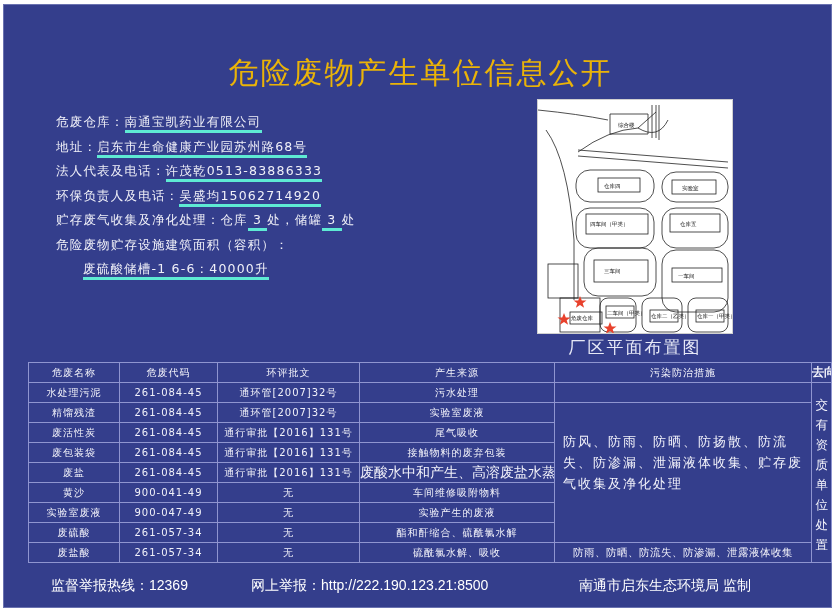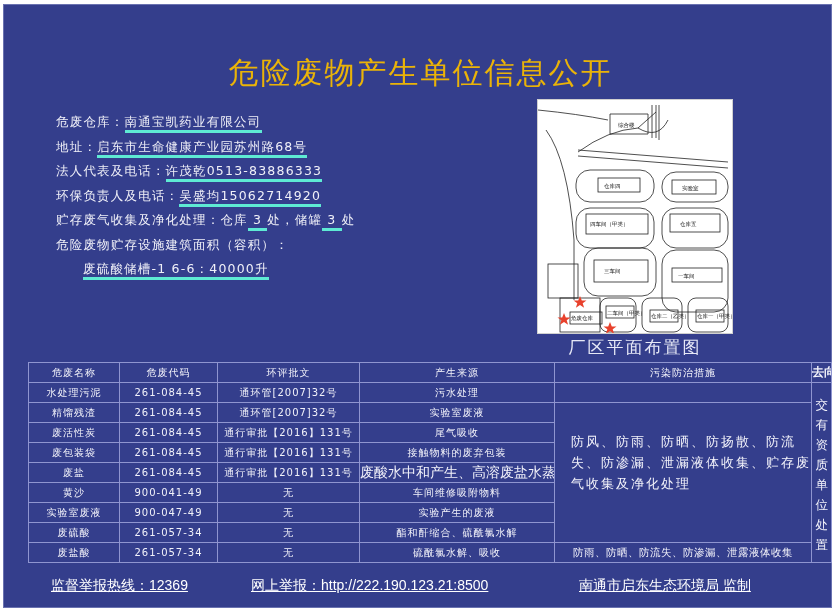--- a/index.html
+++ b/index.html
@@ -29,29 +29,29 @@
   }
   table.hw {
     position: absolute; left: 27px; top: 361px; width: 803px;
     border-collapse: collapse; table-layout: fixed; color: #f2f2fa;
   }
   table.hw td, table.hw th {
     border: 1px solid #8f95d0; height: 19px; padding: 0; text-align: center;
     font-size: 10px; font-weight: normal; white-space: nowrap; overflow: hidden; letter-spacing: 1px;
   }
   table.hw td.small { font-size: 14px; letter-spacing: 0; }
-  table.hw td.big { text-align: left; padding-left: 16px; font-size: 13px; line-height: 21px; white-space: normal; letter-spacing: 2px; vertical-align: top; padding-top: 28px; }
+  table.hw td.big { text-align: left; padding-left: 8px; font-size: 13px; line-height: 21px; white-space: normal; letter-spacing: 2px; vertical-align: top; padding-top: 28px; }
   table.hw td.meas { font-size: 10.5px; letter-spacing: 0.5px; }
   table.hw th.dest-h { font-size: 12px; font-weight: bold; letter-spacing: 0; }
   table.hw td.dest { font-size: 12.5px; line-height: 20px; white-space: normal; vertical-align: top; padding-top: 12px; }
   .footer {
     position: absolute; left: 0; top: 572px; width: 833px; color: #ffffff; font-size: 14px;
     font-family: "Liberation Sans", "DejaVu Sans", sans-serif;
   }
-  .footer span { position: absolute; white-space: nowrap; text-decoration: underline; }
+  .footer span { position: absolute; white-space: nowrap; }
 </style>
 </head>
 <body>
 
 <div class="panel">
 
   <div class="title">危险废物产生单位信息公开</div>
 
   <div class="info">
     <div class="line">

